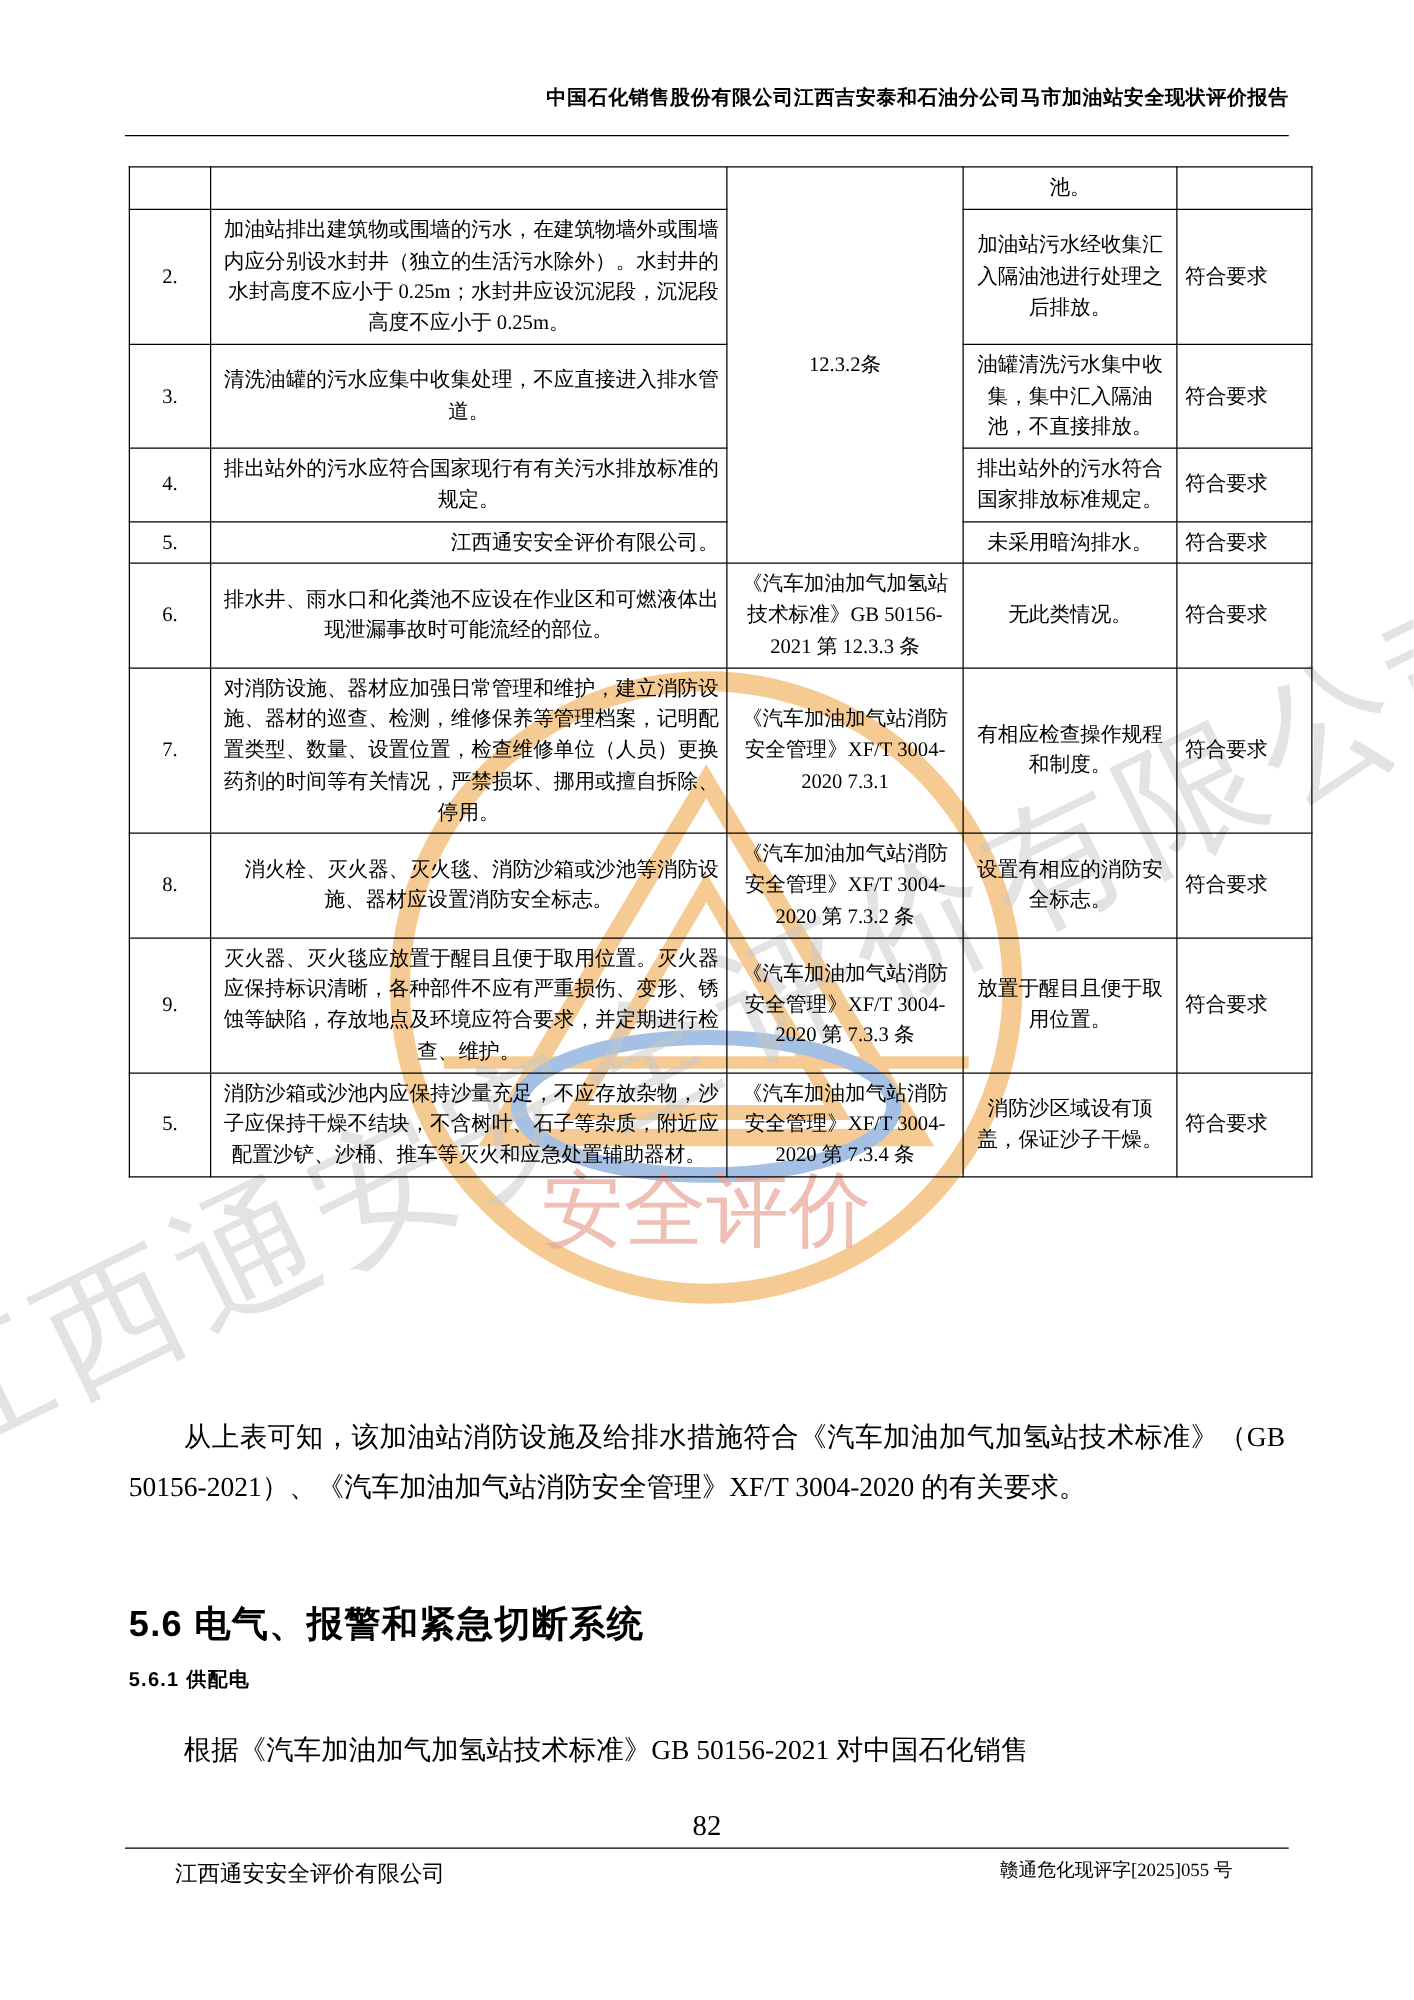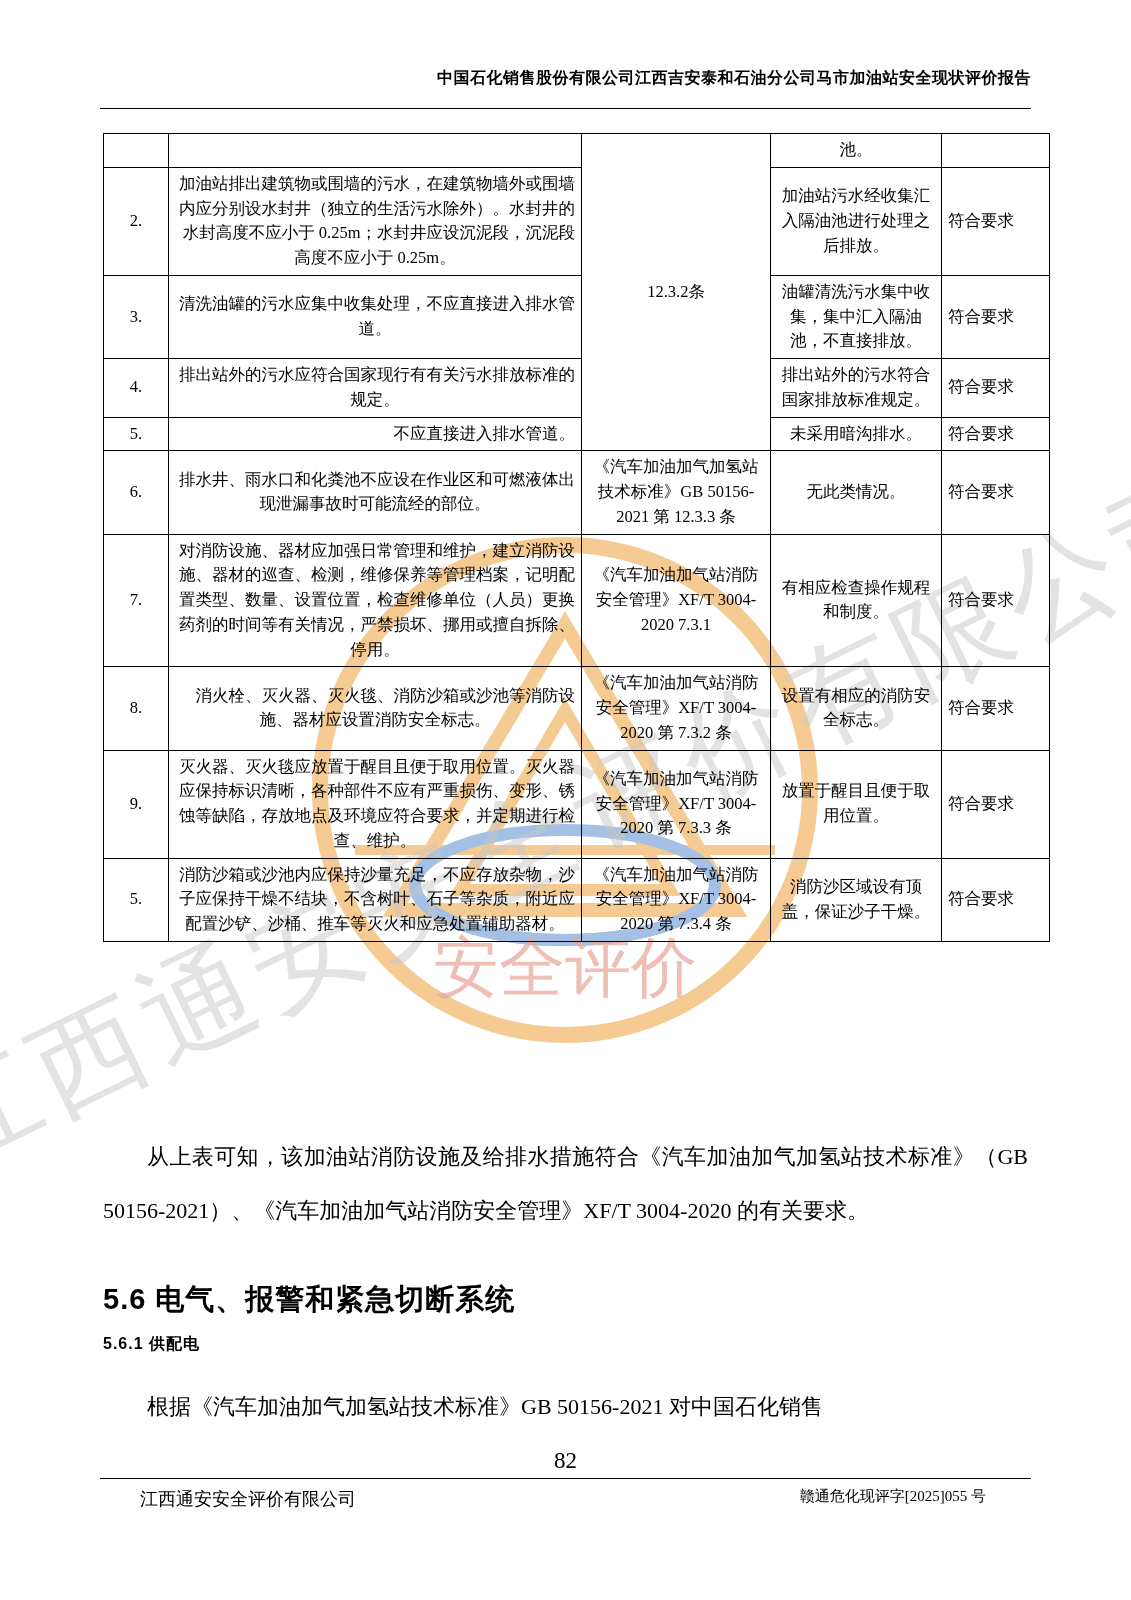--- a/index.html
+++ b/index.html
@@ -82,21 +82,21 @@
     text-align: justify;
     text-align-last: center;
   }
 
   
   .para {
     position: absolute;
     left: 103px;
     width: 925px;
     font-size: 22px;
-    line-height: 54px;
+    line-height: 40px;
     text-indent: 2em;
     text-align: justify;
     z-index: 10;
   }
   .h2 {
     position: absolute;
     left: 103px;
     font-size: 29px;
     font-weight: bold;
     font-family: "Liberation Sans", "DejaVu Sans", sans-serif;
@@ -196,21 +196,21 @@
 
         <tr>
           <td class="c-no">4.</td>
           <td class="c-req just">排出站外的污水应符合国家现行有有关污水排放标准的规定。</td>
           <td class="c-state">排出站外的污水符合国家排放标准规定。</td>
           <td class="c-result">符合要求</td>
         </tr>
 
         <tr>
           <td class="c-no">5.</td>
-          <td class="c-req">不应直接进入排水管道。</td>
+          <td class="c-req">江西通安安全评价有限公司。</td>
           <td class="c-state">未采用暗沟排水。</td>
           <td class="c-result">符合要求</td>
         </tr>
 
         <tr>
           <td class="c-no">6.</td>
           <td class="c-req just">排水井、雨水口和化粪池不应设在作业区和可燃液体出现泄漏事故时可能流经的部位。</td>
           <td class="c-basis">《汽车加油加气加氢站技术标准》GB 50156-2021 第 12.3.3 条</td>
           <td class="c-state">无此类情况。</td>
           <td class="c-result">符合要求</td>

